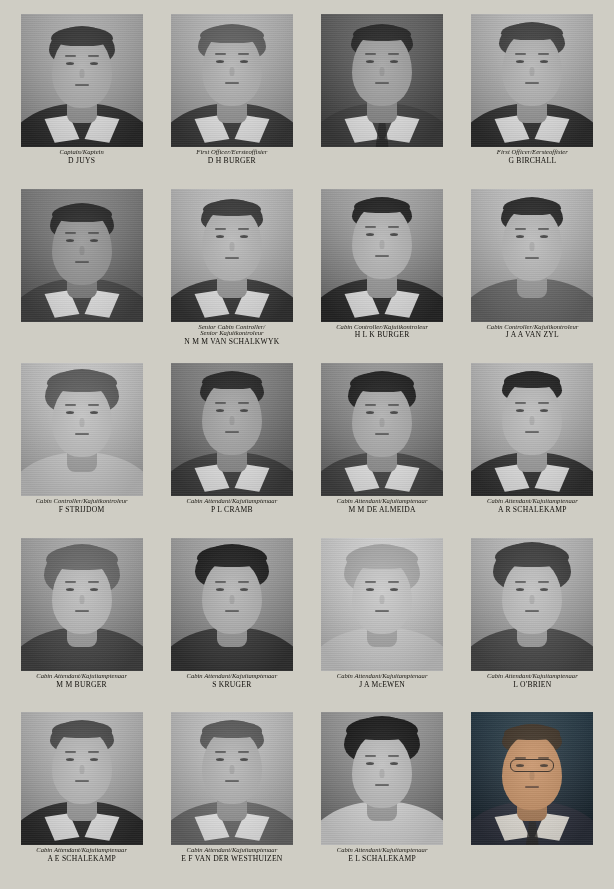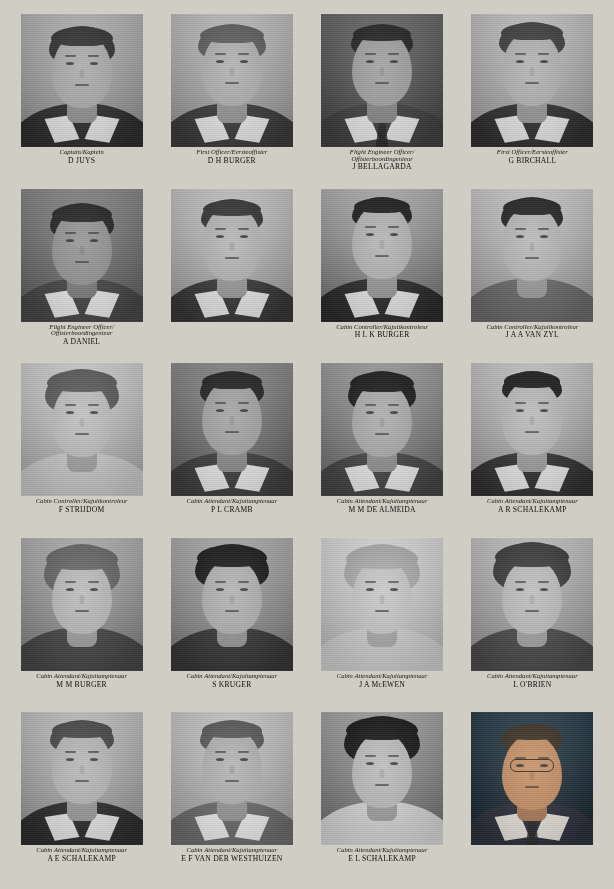--- a/index.html
+++ b/index.html
@@ -235,25 +235,20 @@
           <div class="hair" style="width: 58px; height: 16.32px; top: 11px; background: rgb(42, 35, 28);"></div>
           <div class="brow" style="top: 39px; left: 44px;"></div>
           <div class="eye" style="top: 46px; left: 45px;"></div>
           <div class="brow" style="top: 39px; left: 67px;"></div>
           <div class="eye" style="top: 46px; left: 69px;"></div>
           <div class="nose" style="top: 53px;"></div>
           <div class="mouth" style="top: 68px;"></div>
           <div class="vig"></div>
           <div class="grain"></div>
         </div>
-        <div class="caption">
-          <div class="role">Flight Engineer Officer/
-Offisierboordingenieur</div>
-          <div class="name">J BELLAGARDA</div>
-        </div>
       </div>
       <div class="cell">
         <div class="photo">
           <div class="bg" style="background: linear-gradient(rgb(199, 195, 185), rgb(151, 147, 138));"></div>
           <div class="shoulders" style="background: rgb(51, 50, 47);"></div>
           <div class="collar-l" style="background: rgba(248, 246, 242, 0.9);"></div>
           <div class="collar-r" style="background: rgba(248, 246, 242, 0.9);"></div>
           <div class="neck" style="background: rgb(192, 171, 151); filter: brightness(0.86);"></div>
           <div class="hair" style="width: 66px; height: 36px; top: 8px; background: rgb(74, 60, 46);"></div>
           <div class="head" style="top: 16px; background: rgb(192, 171, 151);"></div>
@@ -284,44 +279,44 @@
           <div class="hair" style="width: 60px; height: 18.24px; top: 15px; background: rgb(43, 36, 29);"></div>
           <div class="brow" style="top: 43px; left: 44px;"></div>
           <div class="eye" style="top: 50px; left: 45px;"></div>
           <div class="brow" style="top: 43px; left: 67px;"></div>
           <div class="eye" style="top: 50px; left: 69px;"></div>
           <div class="nose" style="top: 57px;"></div>
           <div class="mouth" style="top: 72px;"></div>
           <div class="vig"></div>
           <div class="grain"></div>
         </div>
-        <div class="caption">
-          <div class="role">Flight Engineer Officer/
-Offisierboordingenieur</div>
-          <div class="name">A DANIEL</div>
-        </div>
       </div>
       <div class="cell">
         <div class="photo">
           <div class="bg" style="background: linear-gradient(rgb(202, 198, 188), rgb(156, 151, 142));"></div>
           <div class="shoulders" style="background: rgb(58, 57, 54);"></div>
           <div class="collar-l" style="background: rgba(248, 246, 242, 0.9);"></div>
           <div class="collar-r" style="background: rgba(248, 246, 242, 0.9);"></div>
           <div class="neck" style="background: rgb(195, 174, 153); filter: brightness(0.86);"></div>
           <div class="hair" style="width: 62px; height: 34px; top: 10px; background: rgb(63, 52, 40);"></div>
           <div class="head" style="top: 16px; background: rgb(195, 174, 153);"></div>
           <div class="hair" style="width: 58px; height: 16.32px; top: 11px; background: rgb(63, 52, 40);"></div>
           <div class="brow" style="top: 39px; left: 44px;"></div>
           <div class="eye" style="top: 46px; left: 45px;"></div>
           <div class="brow" style="top: 39px; left: 67px;"></div>
           <div class="eye" style="top: 46px; left: 69px;"></div>
           <div class="nose" style="top: 53px;"></div>
           <div class="mouth" style="top: 68px;"></div>
           <div class="vig"></div>
           <div class="grain"></div>
+        </div>
+        <div class="caption">
+          <div class="role">Senior Cabin Controller/
+Senior Kajuitkontroleur</div>
+          <div class="name">N M M VAN SCHALKWYK</div>
         </div>
       </div>
       <div class="cell">
         <div class="photo">
           <div class="bg" style="background: linear-gradient(rgb(181, 177, 167), rgb(111, 107, 99));"></div>
           <div class="shoulders" style="background: rgb(46, 45, 42);"></div>
           <div class="collar-l" style="background: rgba(248, 246, 242, 0.9);"></div>
           <div class="collar-r" style="background: rgba(248, 246, 242, 0.9);"></div>
           <div class="neck" style="background: rgb(194, 173, 152); filter: brightness(0.86);"></div>
           <div class="hair" style="width: 60px; height: 32px; top: 8px; background: rgb(36, 30, 24);"></div>

